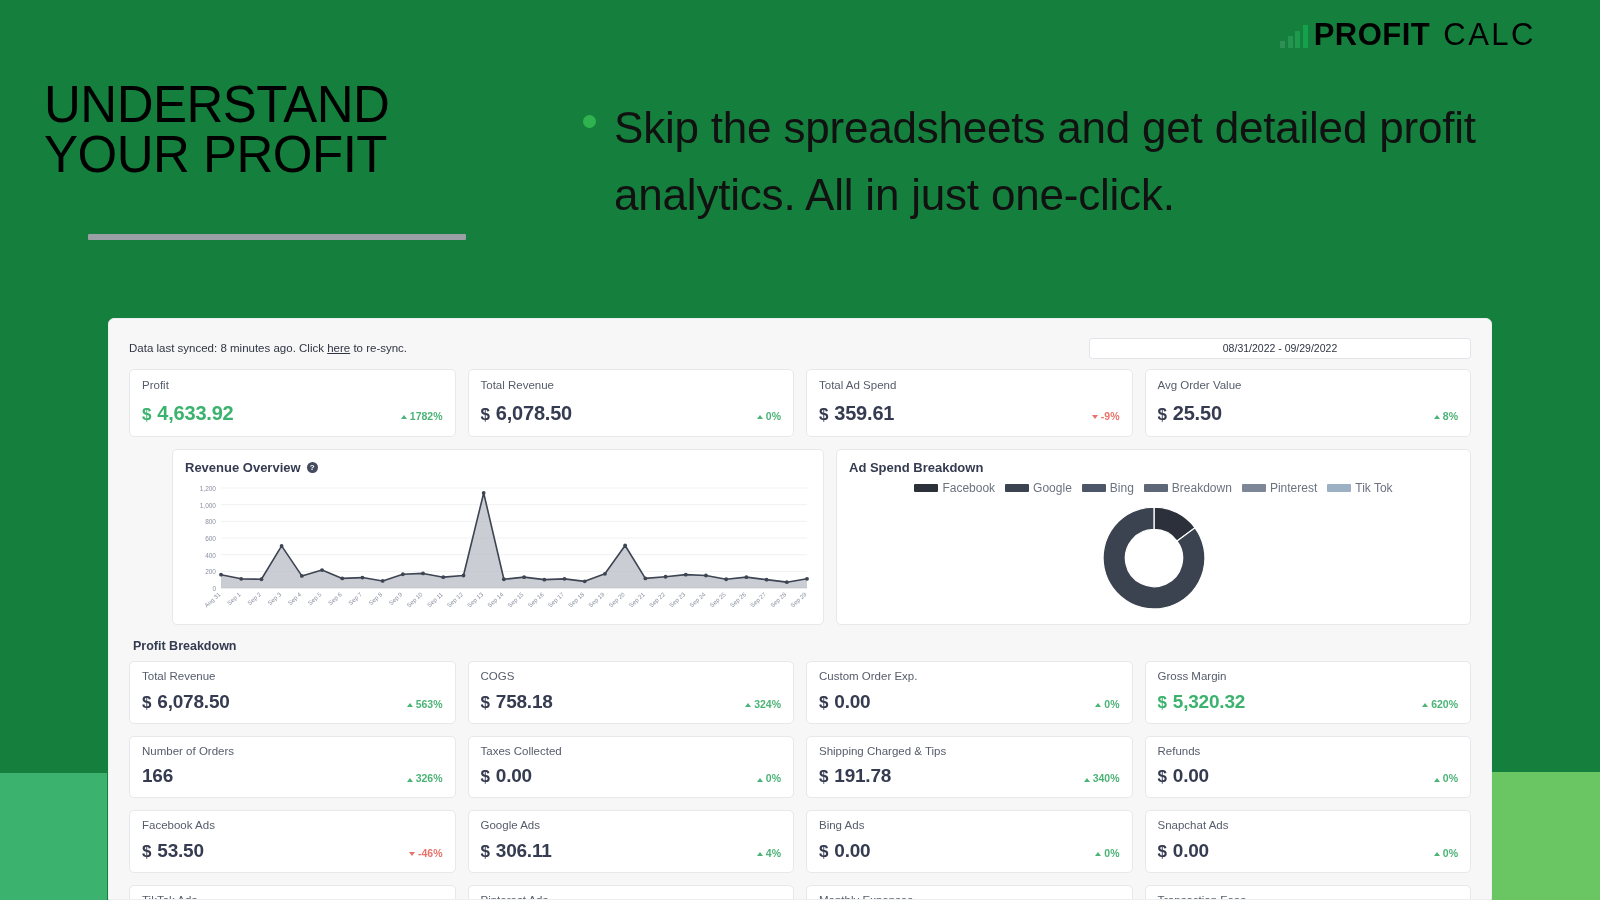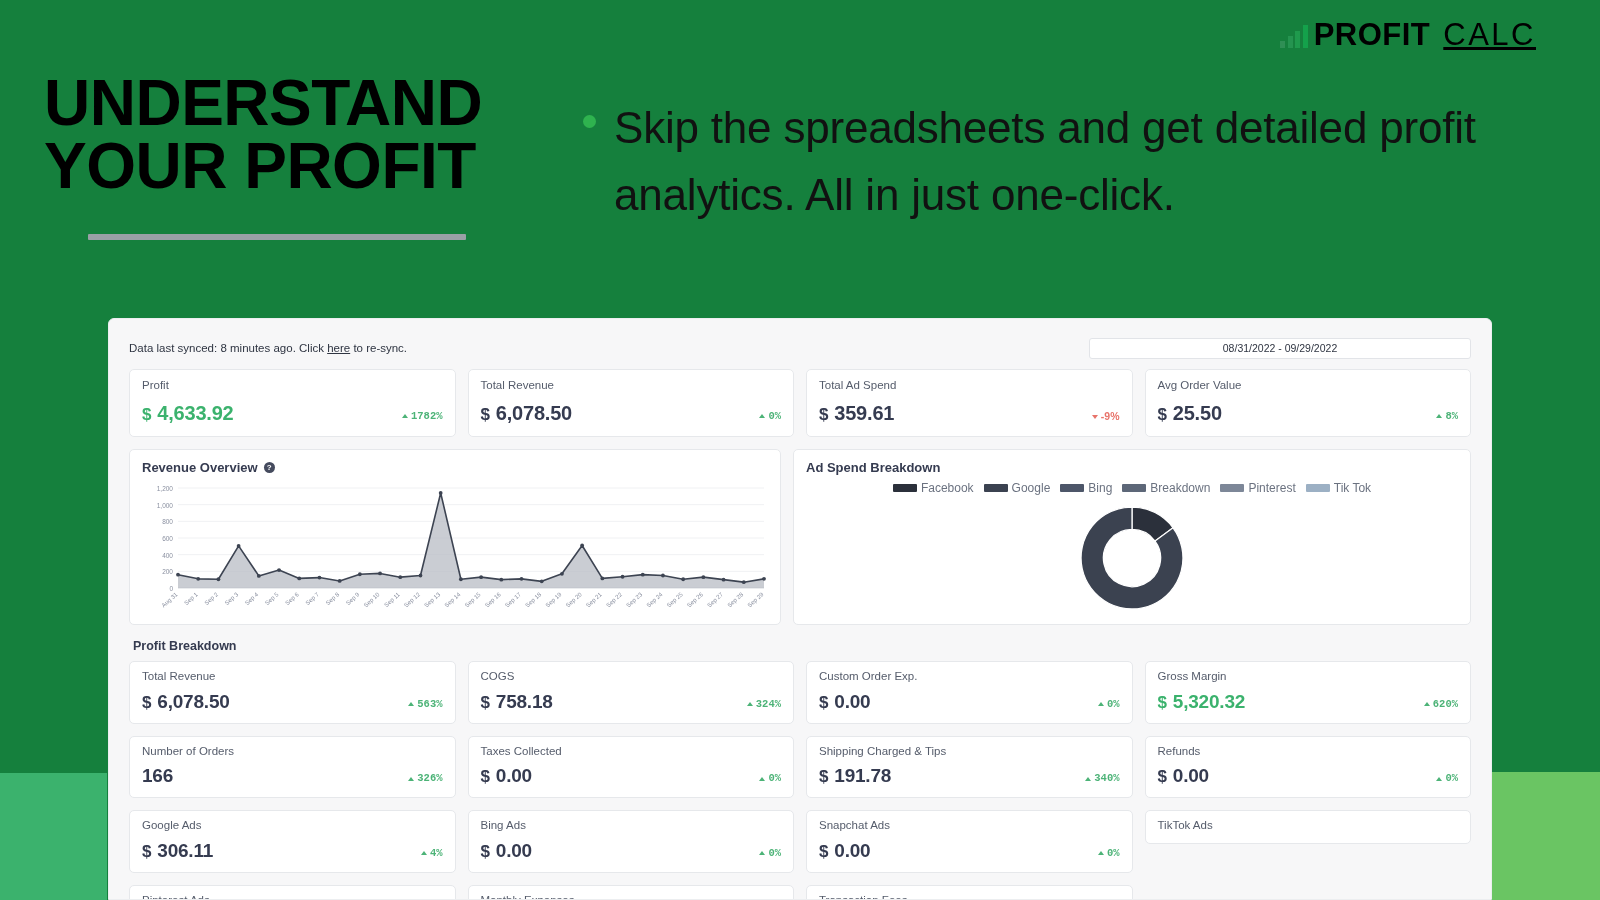--- a/index.html
+++ b/index.html
@@ -23,26 +23,26 @@
 
   
   .logo { position: absolute; right: 64px; top: 16px; display: flex; align-items: flex-end; height: 34px; }
   .logo-bars { display: flex; align-items: flex-end; gap: 2.5px; height: 23px; margin-right: 6px; margin-bottom: 2px; }
   .logo-bars i { display: block; width: 5px; background: #1f9a4d; }
   .logo-bars i:nth-child(1) { height: 7px;  background:#2f8f55; }
   .logo-bars i:nth-child(2) { height: 12px; background:#259450; }
   .logo-bars i:nth-child(3) { height: 17px; background:#1f9a4d; }
   .logo-bars i:nth-child(4) { height: 23px; background:#14a14b; }
   .logo-profit { font-size: 31px; font-weight: 800; letter-spacing: 0.5px; color:#000; line-height: 1; }
-  .logo-calc { font-size: 31px; font-weight: 400; letter-spacing: 2.5px; color:#000; line-height: 1; margin-left: 13px; text-decoration: underline; }
+  .logo-calc { font-size: 31px; font-weight: 400; letter-spacing: 2.5px; color:#000; line-height: 1; margin-left: 13px; }
 
   
   .hero-title {
-    position: absolute; left: 44px; top: 72px; width: 520px;
-    font-size: 64px; font-weight: 700; line-height: 0.98; letter-spacing: -0.5px;
+    position: absolute; left: 44px; top: 80px; width: 520px;
+    font-size: 51px; font-weight: 400; line-height: 0.98; letter-spacing: -0.5px;
     color: #000; text-transform: uppercase;
   }
   .hero-rule { position: absolute; left: 88px; top: 234px; width: 378px; height: 6px; background: #9aa0a6; border-radius: 1px; }
 
   .hero-sub { position: absolute; left: 583px; top: 95px; width: 960px; display: flex; align-items: flex-start; }
   .hero-bullet { width: 13px; height: 13px; border-radius: 50%; background: #2fb34f; margin-top: 20px; flex: 0 0 auto; }
   .hero-sub-text { margin-left: 18px; font-size: 44px; line-height: 1.52; color: #111; font-weight: 400; letter-spacing: -0.2px; }
 
   
   .dash {
@@ -62,28 +62,28 @@
   .card {
     background: #fff; border: 1px solid #e6e8eb; border-radius: 5px;
     padding: 9px 12px 11px 12px; position: relative;
   }
   .card-label { font-size: 11.5px; color: #555c6b; line-height: 1.2; }
   .card-row { display: flex; align-items: flex-end; justify-content: space-between; margin-top: 9px; }
   .card-value { font-size: 20px; font-weight: 700; color: #353b50; letter-spacing: -0.2px; white-space: nowrap; }
   .card-value .cur { font-weight: 600; font-size: 17px; margin-right: 6px; }
   .card-value.green { color: #3bb26d; }
   .delta { font-size: 10.5px; font-weight: 600; white-space: nowrap; padding-bottom: 3px; }
-  .delta.up { color: #4cb377; font-family: Liberation Mono, monospace; }
+  .delta.up { color: #4cb377; }
   .delta.down { color: #e8736a; }
   .tri { display:inline-block; width:0; height:0; margin-right: 3px; vertical-align: middle; }
   .tri.up { border-left:3.5px solid transparent; border-right:3.5px solid transparent; border-bottom:4.5px solid #4cb377; }
   .tri.down { border-left:3.5px solid transparent; border-right:3.5px solid transparent; border-top:4.5px solid #e8736a; }
 
   
-  .charts-row { display: grid; grid-template-columns: 652px 1fr; gap: 12px; margin-top: 12px; }
+  .charts-row { display: grid; grid-template-columns: 652px 1fr; gap: 12px; margin-top: 12px; margin-left: 43px; }
   .panel { background:#fff; border:1px solid #e6e8eb; border-radius:5px; padding: 10px 12px 6px 12px; height: 176px; position: relative; }
   .panel-title { font-size: 13px; font-weight: 600; color:#353b50; display:flex; align-items:center; gap:6px; }
   .help-icon {
     width: 11px; height: 11px; border-radius: 50%; background: #454b5e; color:#fff;
     font-size: 8px; line-height: 11px; text-align:center; font-weight: 700; display:inline-block;
   }
   .rev-chart { position:absolute; left: 10px; top: 32px; width: 630px; height: 136px; }
   .legend { display:flex; align-items:center; justify-content:center; gap: 10px; margin-top: 6px; }
   .legend-item { display:flex; align-items:center; gap:4px; }
   .legend-swatch { width: 24px; height: 8px; border-radius: 1px; }
@@ -344,20 +344,27 @@
           </div>
         </div>
         <div class="card">
           <div class="card-label">Refunds</div>
           <div class="card-row">
             <div class="card-value"><span class="cur">$</span>0.00</div>
             <div class="delta up"><span class="tri up"></span>0%</div>
           </div>
         </div>
         <div class="card">
+          <div class="card-label">Facebook Ads</div>
+          <div class="card-row">
+            <div class="card-value"><span class="cur">$</span>53.50</div>
+            <div class="delta down"><span class="tri down"></span>-46%</div>
+          </div>
+        </div>
+        <div class="card">
           <div class="card-label">Google Ads</div>
           <div class="card-row">
             <div class="card-value"><span class="cur">$</span>306.11</div>
             <div class="delta up"><span class="tri up"></span>4%</div>
           </div>
         </div>
         <div class="card">
           <div class="card-label">Bing Ads</div>
           <div class="card-row">
             <div class="card-value"><span class="cur">$</span>0.00</div>

